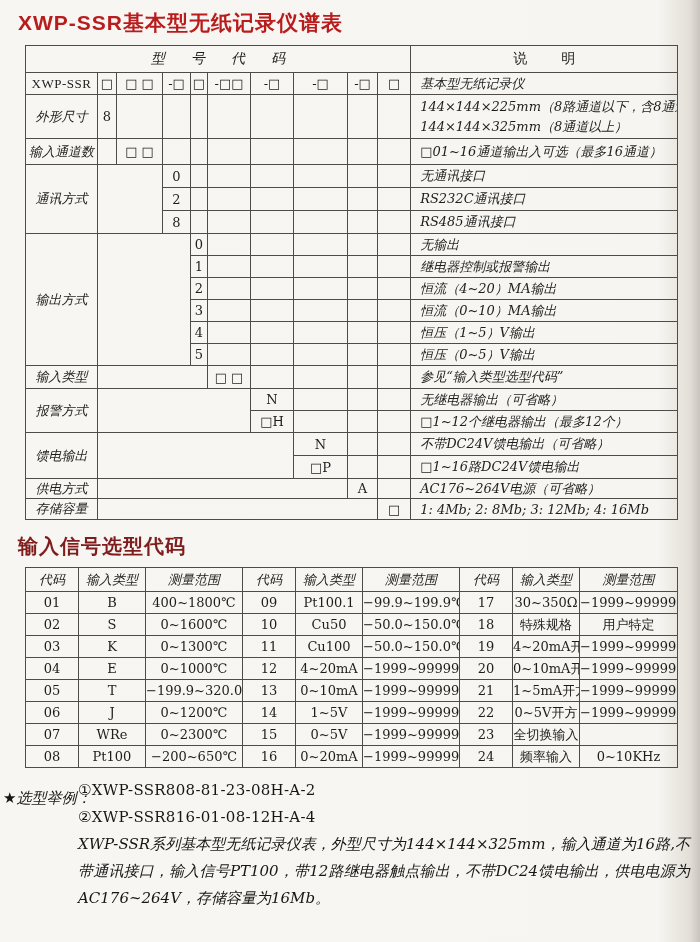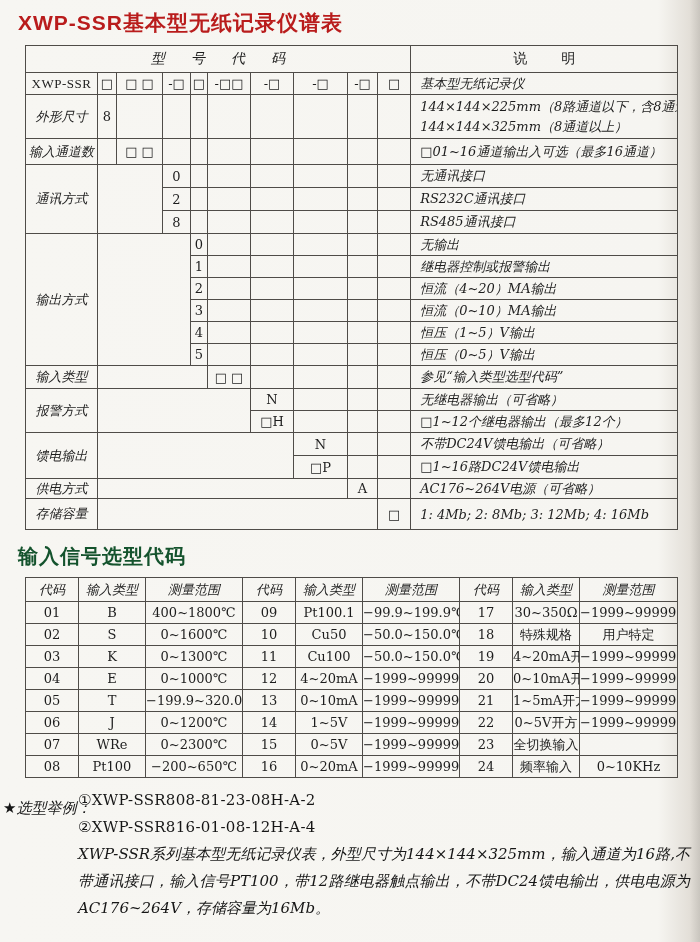--- a/index.html
+++ b/index.html
@@ -8,37 +8,37 @@
     background:linear-gradient(90deg,#f7f6f2 0%,#f6f5f1 94%,#e3dfd8 98.5%,#c9c5be 100%);
     font-family:"DejaVu Serif","Liberation Serif","DejaVu Sans",serif;
     color:#1d1d1d;
   }
   .title1{
     margin:9px 0 0 18px;font-family:"Liberation Sans","DejaVu Sans",sans-serif;
     font-size:21px;font-weight:bold;color:#b91c1c;letter-spacing:1px;
   }
   .title2{
     margin:13px 13px 0 18px;font-family:"Liberation Sans","DejaVu Sans",sans-serif;
-    font-size:20px;font-weight:bold;color:#14532d;letter-spacing:1px;
+    font-size:20px;font-weight:bold;color:#7f1d1d;letter-spacing:1px;
   }
   table{border-collapse:collapse;table-layout:fixed;}
   .mt{margin:8px 0 0 25px;width:652px;border-radius:22px;}
   .mt td{
     border:1px solid #4f4c48;font-size:13px;padding:0;overflow:hidden;
     white-space:nowrap;vertical-align:middle;
   }
   .mt .lbl{text-align:center;font-style:italic;}
   .mt .lbl.en{font-style:normal;letter-spacing:.5px;font-family:Liberation Serif, serif;}
   .mt .code{text-align:center;font-style:normal;}
   .mt .code.sp{letter-spacing:4px;text-indent:4px;}
   .mt .desc{padding-left:9px;font-style:italic;}
   .mt .desc div{line-height:20px;}
   .mt .hc{text-align:center;font-style:italic;letter-spacing:26px;text-indent:26px;font-size:14px;}
   .mt .hd{text-align:center;letter-spacing:34px;text-indent:34px;font-size:14px;}
-  .rh20{height:20px}.rh21{height:31px}.rh22{height:22px}.rh23{height:23px}
+  .rh20{height:20px}.rh21{height:21px}.rh22{height:22px}.rh23{height:23px}
   .rh26{height:26px}.rh27{height:27px}.rh44{height:44px}
   .st{margin:7px 0 0 25px;width:652px;}
   .st th,.st td{
     border:1px solid #4f4c48;font-size:13px;font-weight:normal;text-align:center;
     padding:0;white-space:nowrap;overflow:hidden;height:21px;
   }
   .st th{font-style:italic;height:23px;}
   .examples{
     position:relative;margin:9px 10px 0 3px;padding-left:75px;width:612px;
     font-size:15px;line-height:27px;color:#161616;

